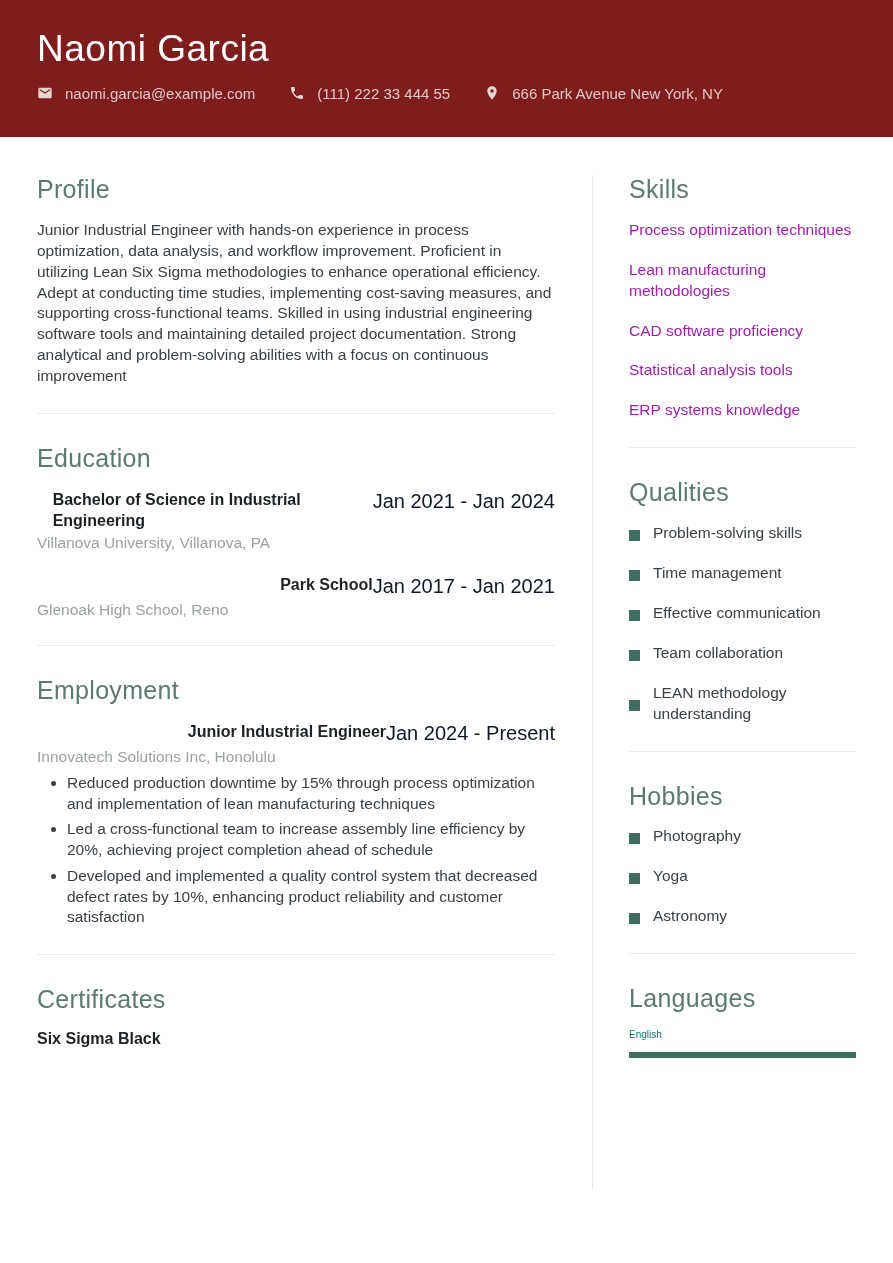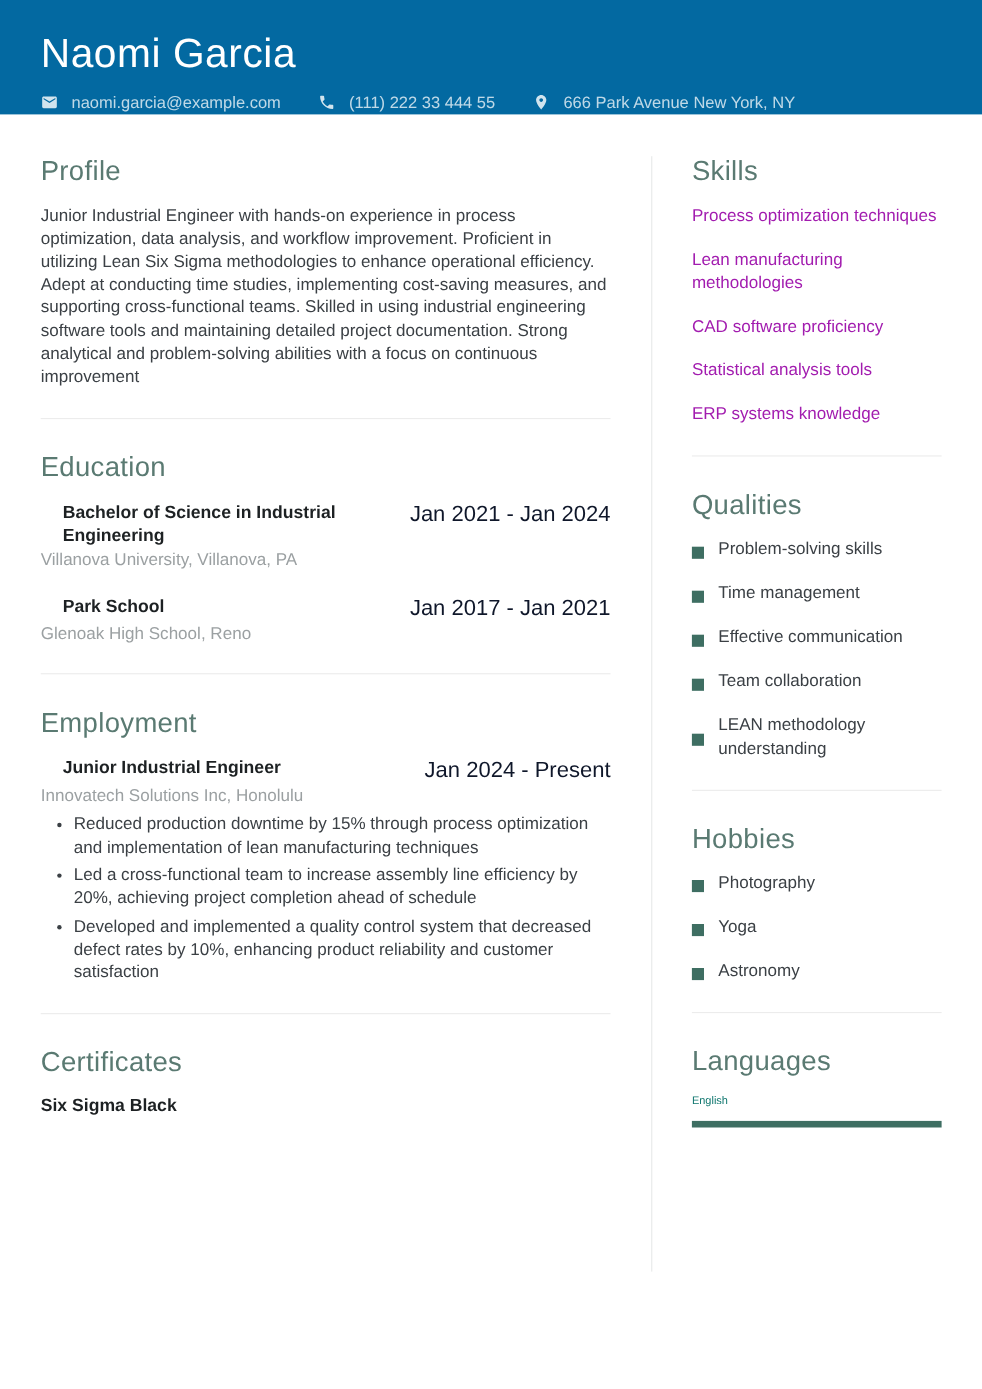--- a/index.html
+++ b/index.html
@@ -7,22 +7,22 @@
   body {
     width: 893px; height: 1263px;
     background: #ffffff;
     font-family: "Liberation Sans", sans-serif;
     -webkit-font-smoothing: antialiased;
   }
   .page { width: 893px; height: 1263px; overflow: hidden; background: #fff; }
 
   
   .header {
-    background: #0369a1;
-    height: 104px;
+    background: #7f1d1d;
+    height: 137px;
     padding: 28px 37px 0 37px;
   }
   .name {
     margin: 0;
     color: #ffffff;
     font-size: 37px;
     font-weight: 300;
     letter-spacing: 0.5px;
     line-height: 1.15;
   }
@@ -66,21 +66,21 @@
     margin: 0;
     color: #3b4045;
     font-size: 15.5px;
     line-height: 1.35;
   }
   .muted { color: #9ba0a2; }
 
   
   .entry { margin-bottom: 22px; }
   .entry:last-child { margin-bottom: 0; }
-  .entry-head { display: flex; justify-content: space-between; align-items: flex-start; margin-left: 20px; }
+  .entry-head { display: flex; justify-content: flex-end; align-items: flex-start; }
   .entry-title {
     font-weight: bold;
     font-size: 16px;
     color: #1d2123;
     line-height: 1.32;
     max-width: 320px;
   }
   .entry-dates {
     font-size: 20px;
     color: #0f172a;

